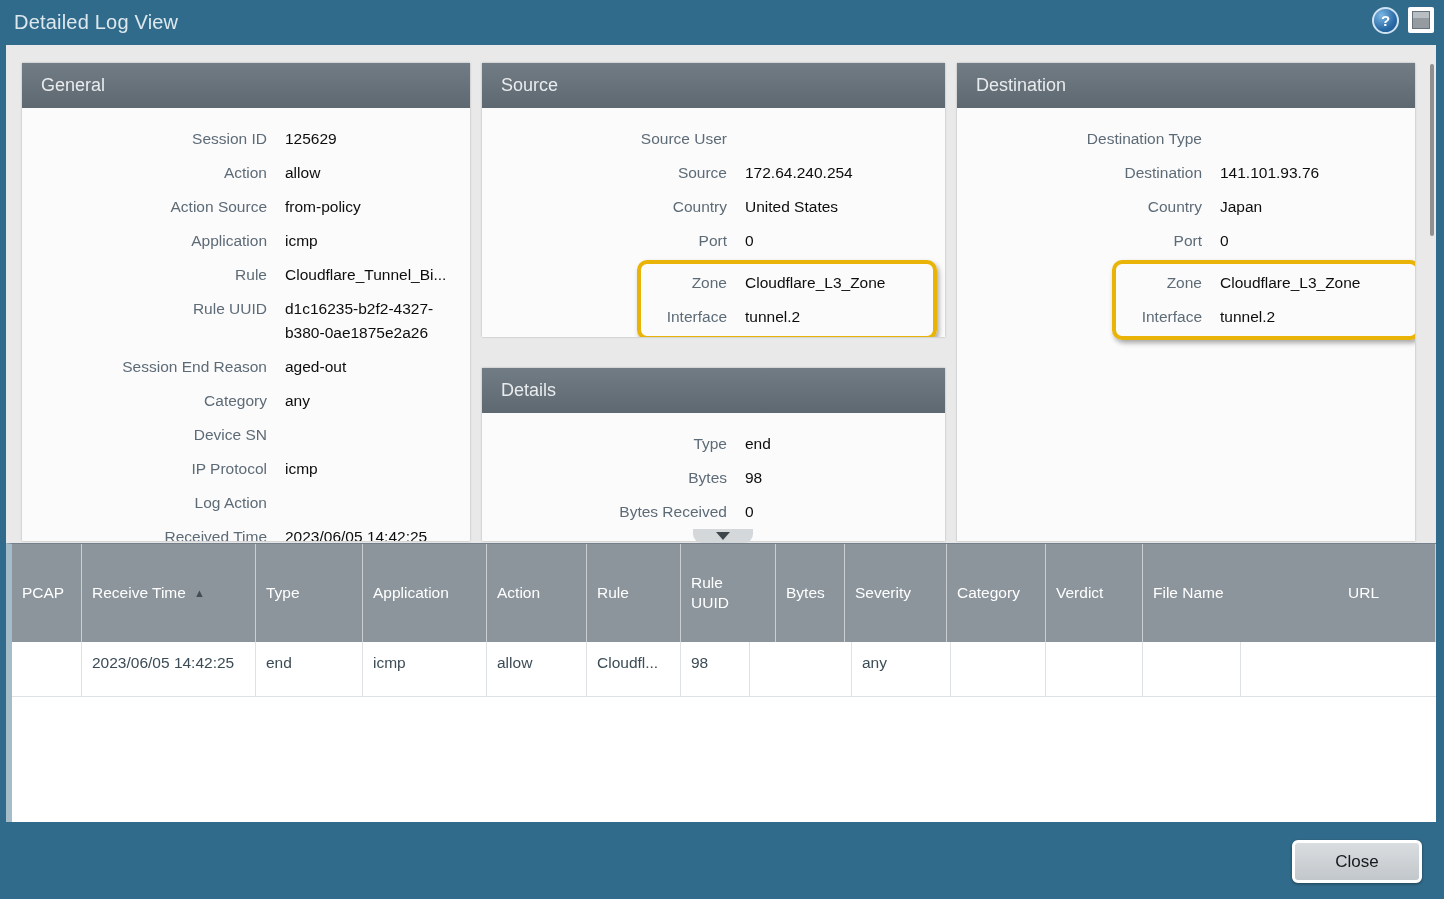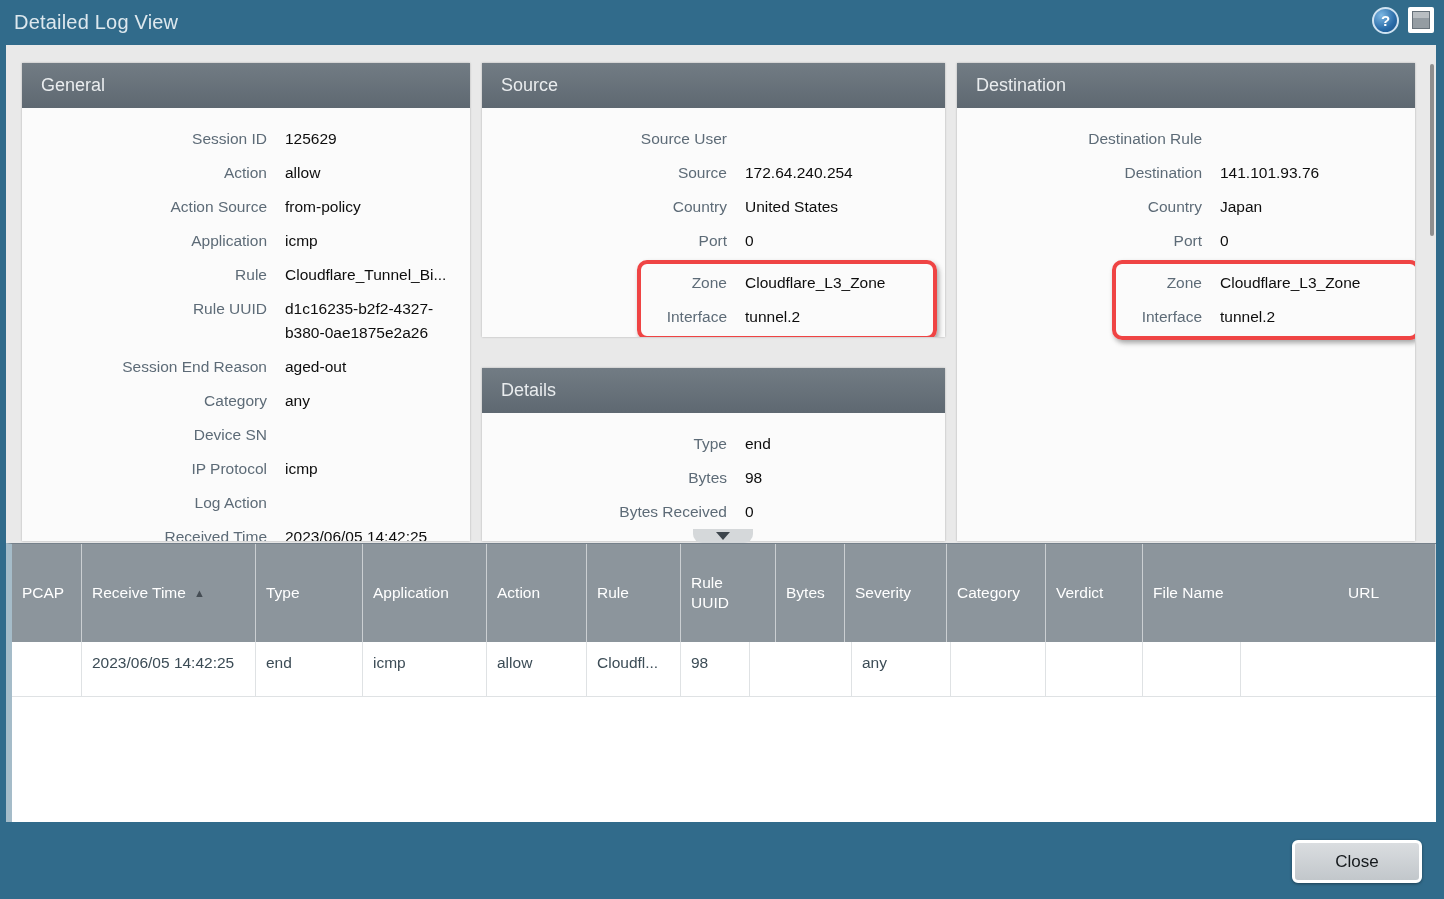--- a/index.html
+++ b/index.html
@@ -57,21 +57,21 @@
     color:#0d0d0d; font-size:15.5px; line-height:24px;
     overflow-wrap:break-word;
   }
   .panel-general .pvalue { max-width:210px; }
   .panel-general   { left:16px;  top:18px;  width:448px; height:478px; }
   .panel-source    { left:476px; top:18px;  width:463px; height:274px; }
   .panel-details   { left:476px; top:323px; width:463px; height:173px; }
   .panel-destination { left:951px; top:18px; width:458px; height:478px; }
   .highlight-box {
     margin:2px 0 0 115px; width:300px; padding:2px 0;
-    border:4px solid #ef4444; border-radius:10px;
+    border:4px solid #eab308; border-radius:10px;
     box-shadow:2px 3px 5px rgba(40,40,40,.4);
   }
   .panel-destination .highlight-box { width:308px; }
   .highlight-box .plabel { width:86px; }
   
   .log-table {
     position:absolute; left:0; top:498px; width:1430px; height:279px;
     background:#fff; border-left:6px solid #a5bcc9; border-top:1px solid #75808a;
   }
   .thead { display:flex; height:98px; background:#8c959c; }
@@ -231,21 +231,21 @@
           <span class="plabel">Bytes Received</span>
           <span class="pvalue">0</span>
         </div>
     </div>
   </div>
 
   <div class="panel panel-destination">
     <div class="panel-header">Destination</div>
     <div class="panel-body">
       <div class="prow">
-          <span class="plabel">Destination Rule</span>
+          <span class="plabel">Destination Type</span>
           <span class="pvalue"></span>
         </div>
       <div class="prow">
           <span class="plabel">Destination</span>
           <span class="pvalue">141.101.93.76</span>
         </div>
       <div class="prow">
           <span class="plabel">Country</span>
           <span class="pvalue">Japan</span>
         </div>

